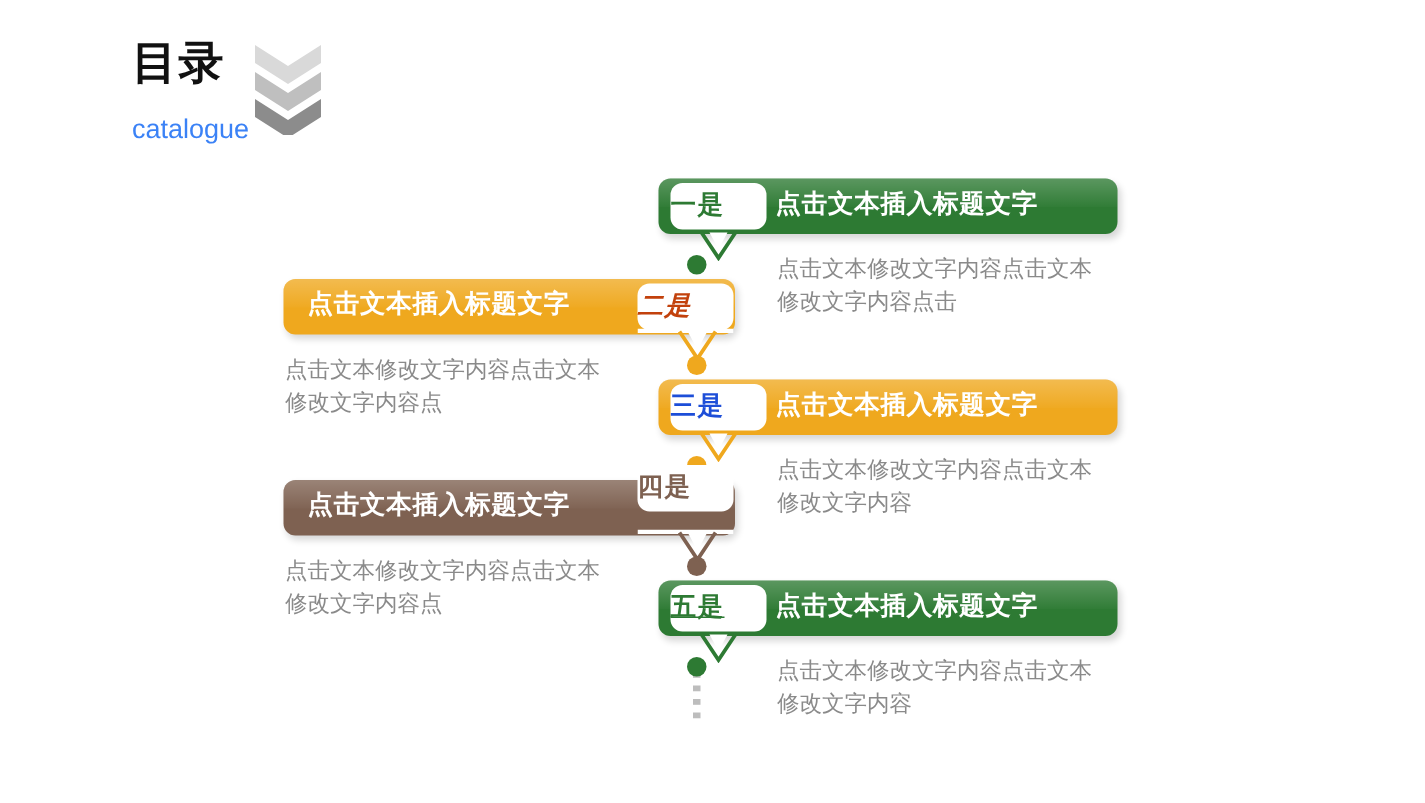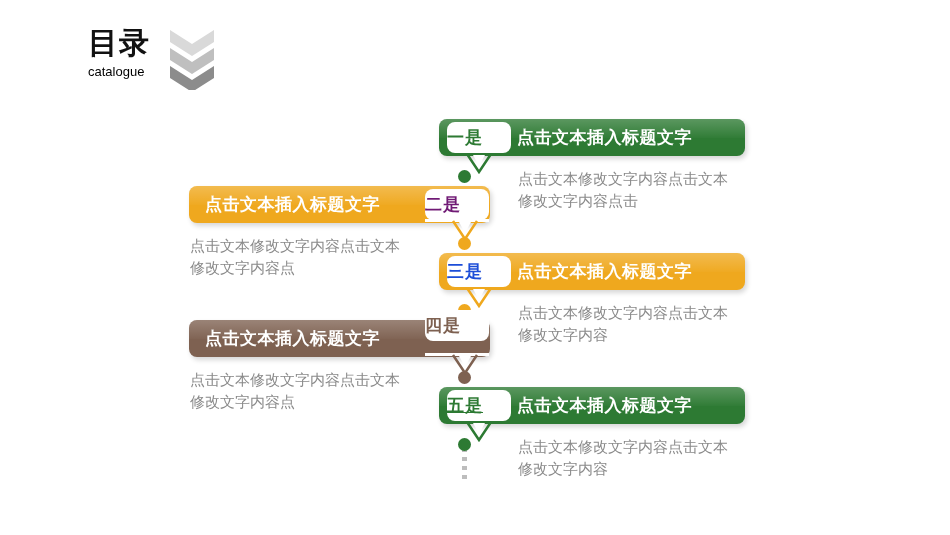--- a/index.html
+++ b/index.html
@@ -25,24 +25,24 @@
   }
   #title-cn {
     font-size: 30px;
     font-weight: bold;
     color: #111111;
     letter-spacing: 1px;
     line-height: 34px;
     font-family: "DejaVu Sans", "Liberation Sans", sans-serif;
   }
   #title-en {
-    font-size: 13px;
-    color: #000000;
+    font-size: 18px;
+    color: #3b82f6;
     line-height: 20px;
-    margin-top: 2px;
+    margin-top: 16px;
     font-family: "Liberation Sans", sans-serif;
   }
   #chevrons {
     position: absolute;
     left: 80px;
     top: 2px;
     width: 48px;
     height: 62px;
   }
   .axis-dot {
@@ -78,21 +78,21 @@
   }
   .bar-title {
     position: absolute;
     top: 0;
     height: 37px;
     line-height: 37px;
     color: #ffffff;
     font-size: 17px;
     font-weight: bold;
     white-space: nowrap;
-    font-family: Liberation Sans, sans-serif;
+    font-family: Liberation Mono, monospace;
     letter-spacing: 0.5px;
   }
   
   .badge {
     position: absolute;
     top: 3px;
     width: 64px;
     height: 31px;
     background: #ffffff;
     border-radius: 8px;
@@ -174,21 +174,21 @@
     <div class="body-text right" style="top:168px;">点击文本修改文字内容点击文本
 修改文字内容点击</div>
   </div>
 
   <div class="row">
     <div class="bar" style="left:189px; top:186px; width:301px; background:#efa81e;">
       <div class="sheen"></div>
       <div class="bar-title" style="left:16px;">点击文本插入标题文字</div>
     </div>
     <div class="badge" style="left:425px; top:189px;">
-      <span class="badge-label" style="color:#701a75;">二是</span>
+      <span class="badge-label" style="color:#c2410c;font-style:italic;">二是</span>
     </div>
     <svg class="badge-tail" style="left:425px; top:219px;">
       <path d="M0,0 H64 V3 H46 L40,14 L34,3 H0 V0" fill="#ffffff"></path>
       <path d="M28,2 L40,20 L52,2" fill="none" stroke="#efa81e" stroke-width="2.5"></path>
     </svg>
     <div class="axis-dot" style="top:237px; background:#efa81e;"></div>
     <div class="body-text left" style="top:235px;">点击文本修改文字内容点击文本
 修改文字内容点</div>
   </div>
 

